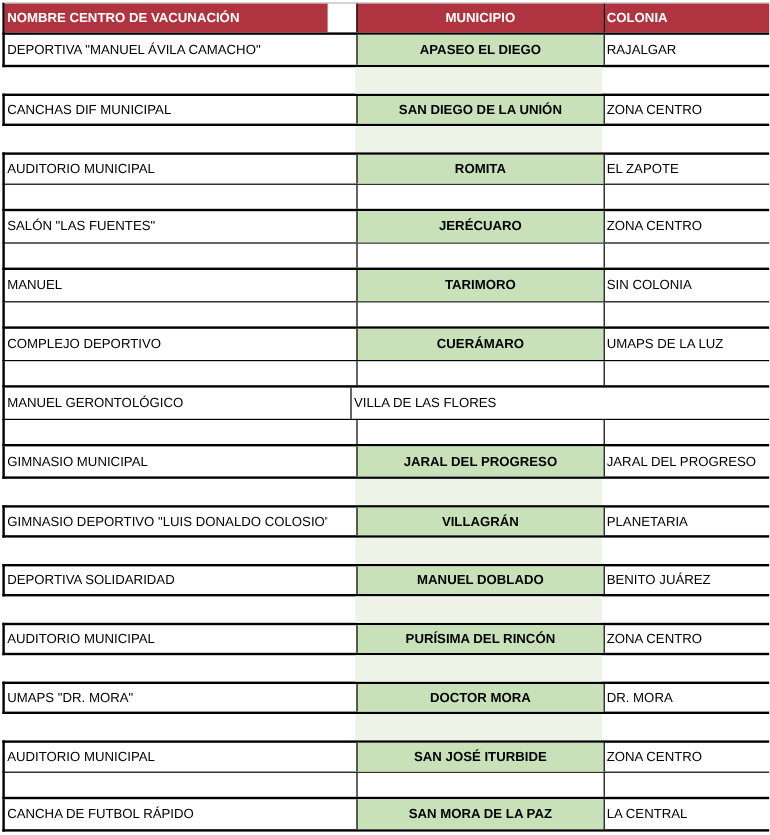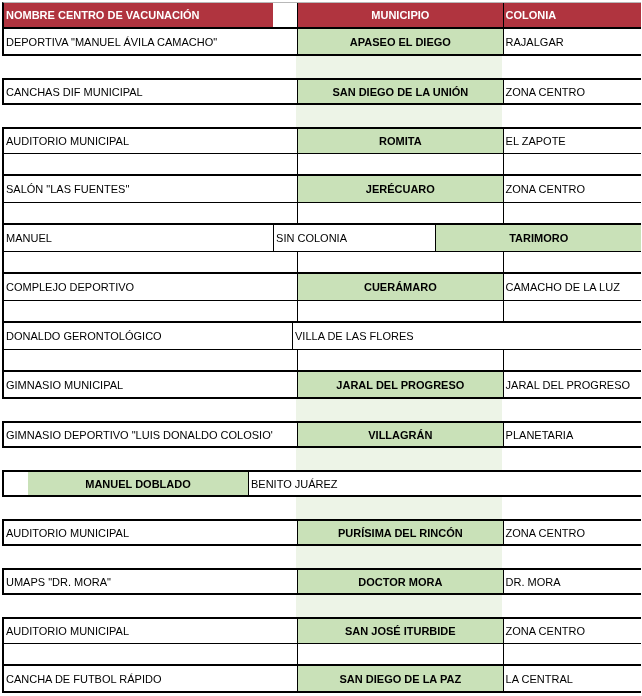--- a/index.html
+++ b/index.html
@@ -121,40 +121,40 @@
       <div class="cell c1 center">JERÉCUARO</div>
       <div class="cell c2 left">ZONA CENTRO</div>
     </div>
     <div class="row empty">
       <div class="cell c0 left"></div>
       <div class="cell c1 center"></div>
       <div class="cell c2 left"></div>
     </div>
     <div class="row data thin-bottom">
       <div class="cell c0 left">MANUEL</div>
+      <div class="cell c1 center">TARIMORO</div>
       <div class="cell c2 left">SIN COLONIA</div>
-      <div class="cell c1 center">TARIMORO</div>
     </div>
     <div class="row empty">
       <div class="cell c0 left"></div>
       <div class="cell c1 center"></div>
       <div class="cell c2 left"></div>
     </div>
     <div class="row data thin-bottom">
       <div class="cell c0 left">COMPLEJO DEPORTIVO</div>
       <div class="cell c1 center">CUERÁMARO</div>
-      <div class="cell c2 left">CAMACHO DE LA LUZ</div>
-    </div>
-    <div class="row empty">
-      <div class="cell c0 left"></div>
-      <div class="cell c1 center"></div>
-      <div class="cell c2 left"></div>
-    </div>
-    <div class="row data thin-bottom">
-      <div class="cell c0 left">DONALDO GERONTOLÓGICO</div>
+      <div class="cell c2 left">UMAPS DE LA LUZ</div>
+    </div>
+    <div class="row empty">
+      <div class="cell c0 left"></div>
+      <div class="cell c1 center"></div>
+      <div class="cell c2 left"></div>
+    </div>
+    <div class="row data thin-bottom">
+      <div class="cell c0 left">MANUEL GERONTOLÓGICO</div>
       <div class="cell c2 left">VILLA DE LAS FLORES</div>
     </div>
     <div class="row empty">
       <div class="cell c0 left"></div>
       <div class="cell c1 center"></div>
       <div class="cell c2 left"></div>
     </div>
     <div class="row data">
       <div class="cell c0 left">GIMNASIO MUNICIPAL</div>
       <div class="cell c1 center">JARAL DEL PROGRESO</div>
@@ -169,20 +169,21 @@
       <div class="cell c0 left">GIMNASIO DEPORTIVO "LUIS DONALDO COLOSIO"</div>
       <div class="cell c1 center">VILLAGRÁN</div>
       <div class="cell c2 left">PLANETARIA</div>
     </div>
     <div class="row gap">
       <div class="cell c0 left"></div>
       <div class="cell c1 center"></div>
       <div class="cell c2 left"></div>
     </div>
     <div class="row data block-start">
+      <div class="cell c0 left">DEPORTIVA SOLIDARIDAD</div>
       <div class="cell c1 center">MANUEL DOBLADO</div>
       <div class="cell c2 left">BENITO JUÁREZ</div>
     </div>
     <div class="row gap">
       <div class="cell c0 left"></div>
       <div class="cell c1 center"></div>
       <div class="cell c2 left"></div>
     </div>
     <div class="row data block-start">
       <div class="cell c0 left">AUDITORIO MUNICIPAL</div>
@@ -209,16 +210,16 @@
       <div class="cell c1 center">SAN JOSÉ ITURBIDE</div>
       <div class="cell c2 left">ZONA CENTRO</div>
     </div>
     <div class="row empty">
       <div class="cell c0 left"></div>
       <div class="cell c1 center"></div>
       <div class="cell c2 left"></div>
     </div>
     <div class="row data">
       <div class="cell c0 left">CANCHA DE FUTBOL RÁPIDO</div>
-      <div class="cell c1 center">SAN DIEGO DE LA PAZ</div>
+      <div class="cell c1 center">SAN MORA DE LA PAZ</div>
       <div class="cell c2 left">LA CENTRAL</div>
     </div>
   </div>
 
 </body></html>

